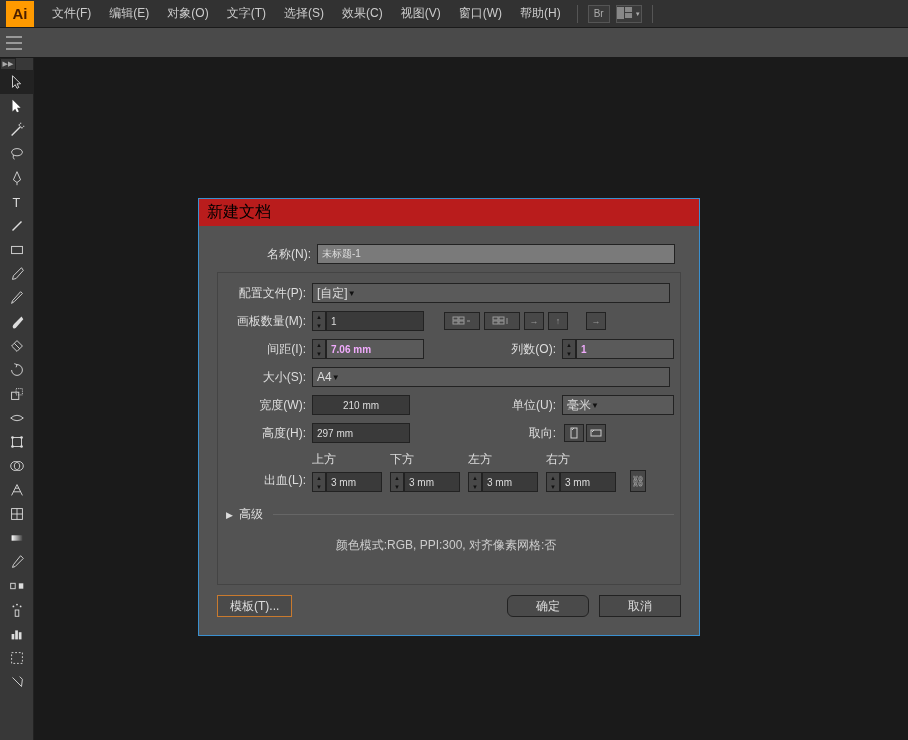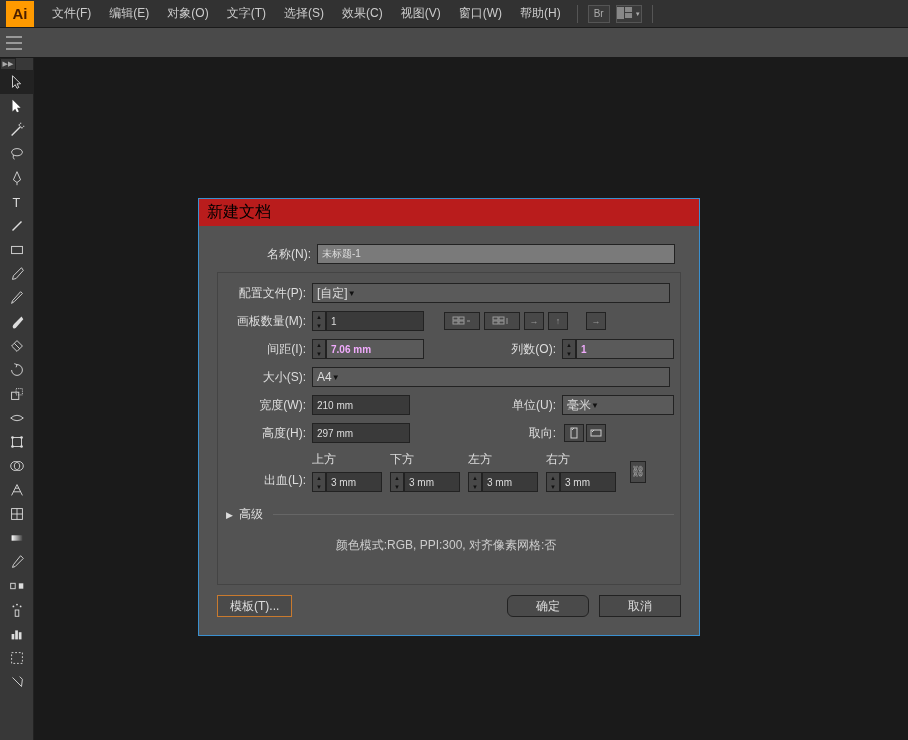--- a/index.html
+++ b/index.html
@@ -33,21 +33,21 @@
 .text-input.light { background: #7a7a7a; color: #ddd; }
 .text-input.disabled { background: #5a5a5a; color: #f0abfc; font-weight: bold; }
 .dropdown { background: #5a5a5a; border: 1px solid #222; color: #ddd; font-size: 12px; height: 20px; display: flex; align-items: center; justify-content: flex-start; padding: 0 4px; }
 .dropdown-arrow { font-size: 8px; color: #111; }
 .spinner { width: 14px; height: 20px; background: #484848; border: 1px solid #222; display: flex; flex-direction: column; }
 .spinner-half { flex: 1; display: flex; align-items: center; justify-content: center; font-size: 6px; color: #111; }
 
 .panel-icon { width: 20px; height: 18px; background: #484848; border: 1px solid #222; margin-left: 4px; display: flex; align-items: center; justify-content: center; font-size: 9px; color: #999; }
 .panel-icon.group { width: 36px; }
 
-.bleed-group { display: flex; align-items: center; gap: 8px; }
+.bleed-group { display: flex; align-items: flex-end; gap: 8px; }
 .bleed-col { display: flex; flex-direction: column; }
 .bleed-label { color: #ddd; font-size: 12px; margin-bottom: 4px; }
 .bleed-field { display: flex; }
 
 .advanced-row { display: flex; align-items: center; color: #ddd; font-size: 12px; margin: 14px 0; padding-left: 8px; }
 .advanced-arrow { font-size: 9px; margin-right: 6px; }
 .advanced-line { flex: 1; height: 1px; background: #666; margin-left: 10px; }
 
 .info-line { color: #ccc; font-size: 12px; text-align: center; margin-bottom: 20px; }
 
@@ -325,21 +325,21 @@
           <div class="row">
             <div class="label" style="width:88px;">大小(S):</div>
             <div class="dropdown" style="width:358px;">
               <span>A4</span>
                 <span class="dropdown-arrow">▼</span>
             </div>
           </div>
 
           <div class="row">
             <div class="label" style="width:88px;">宽度(W):</div>
-            <input class="text-input" style="width: 98px;" value="210 mm">
+            <input class="text-input" style="width: 98px; text-align: center;" value="210 mm">
             <div style="flex:1;"></div>
             <div class="label" style="width:60px;">单位(U):</div>
             <div class="dropdown" style="width:112px;">
               <span>毫米</span>
                 <span class="dropdown-arrow">▼</span>
             </div>
           </div>
 
           <div class="row">
             <div class="label" style="width:88px;">高度(H):</div>

